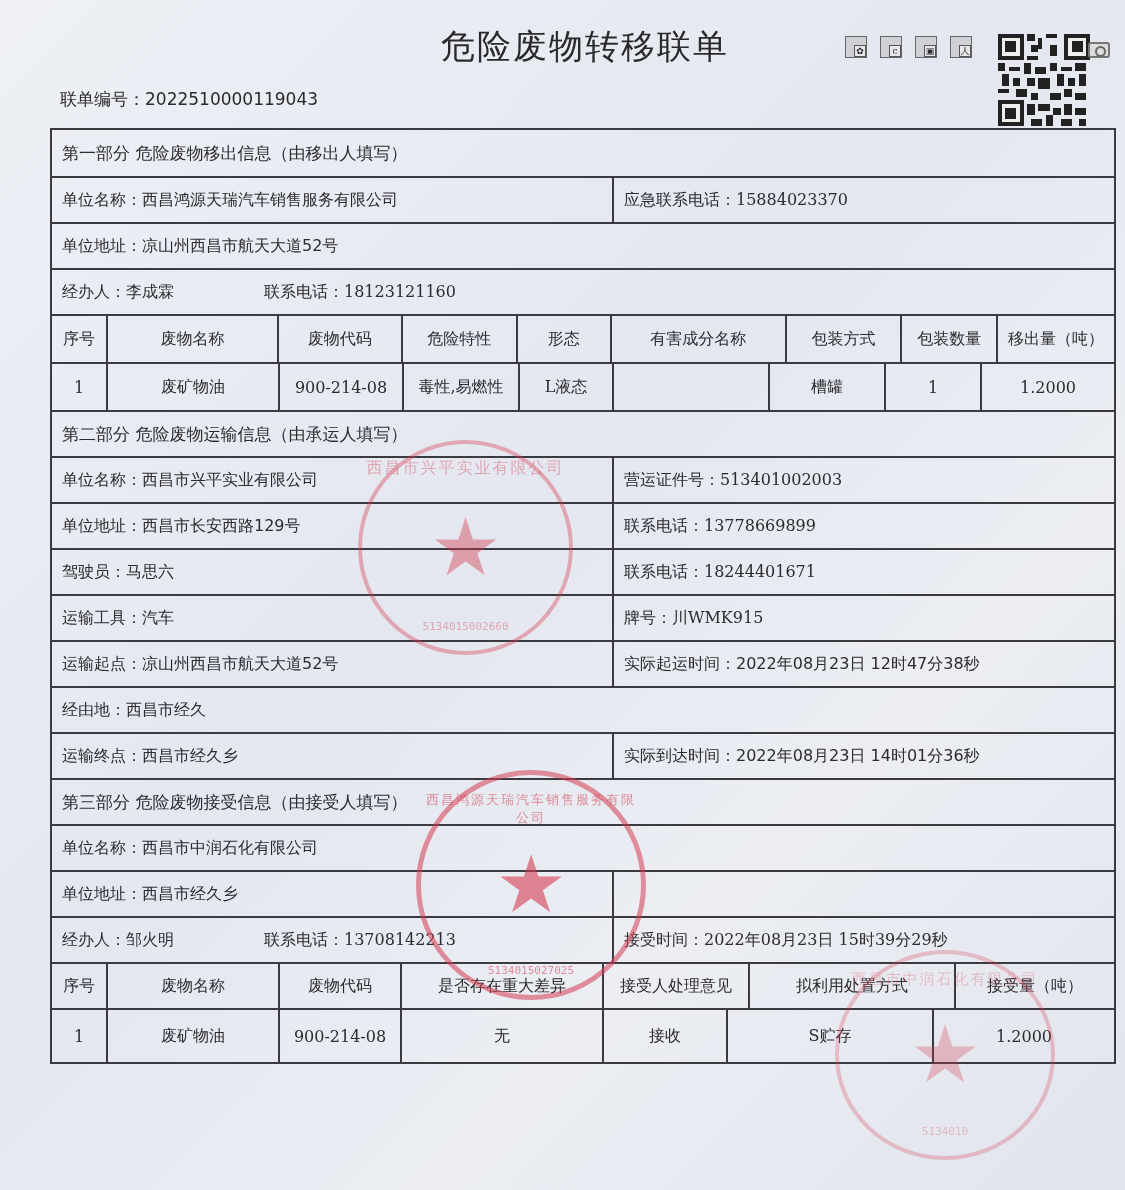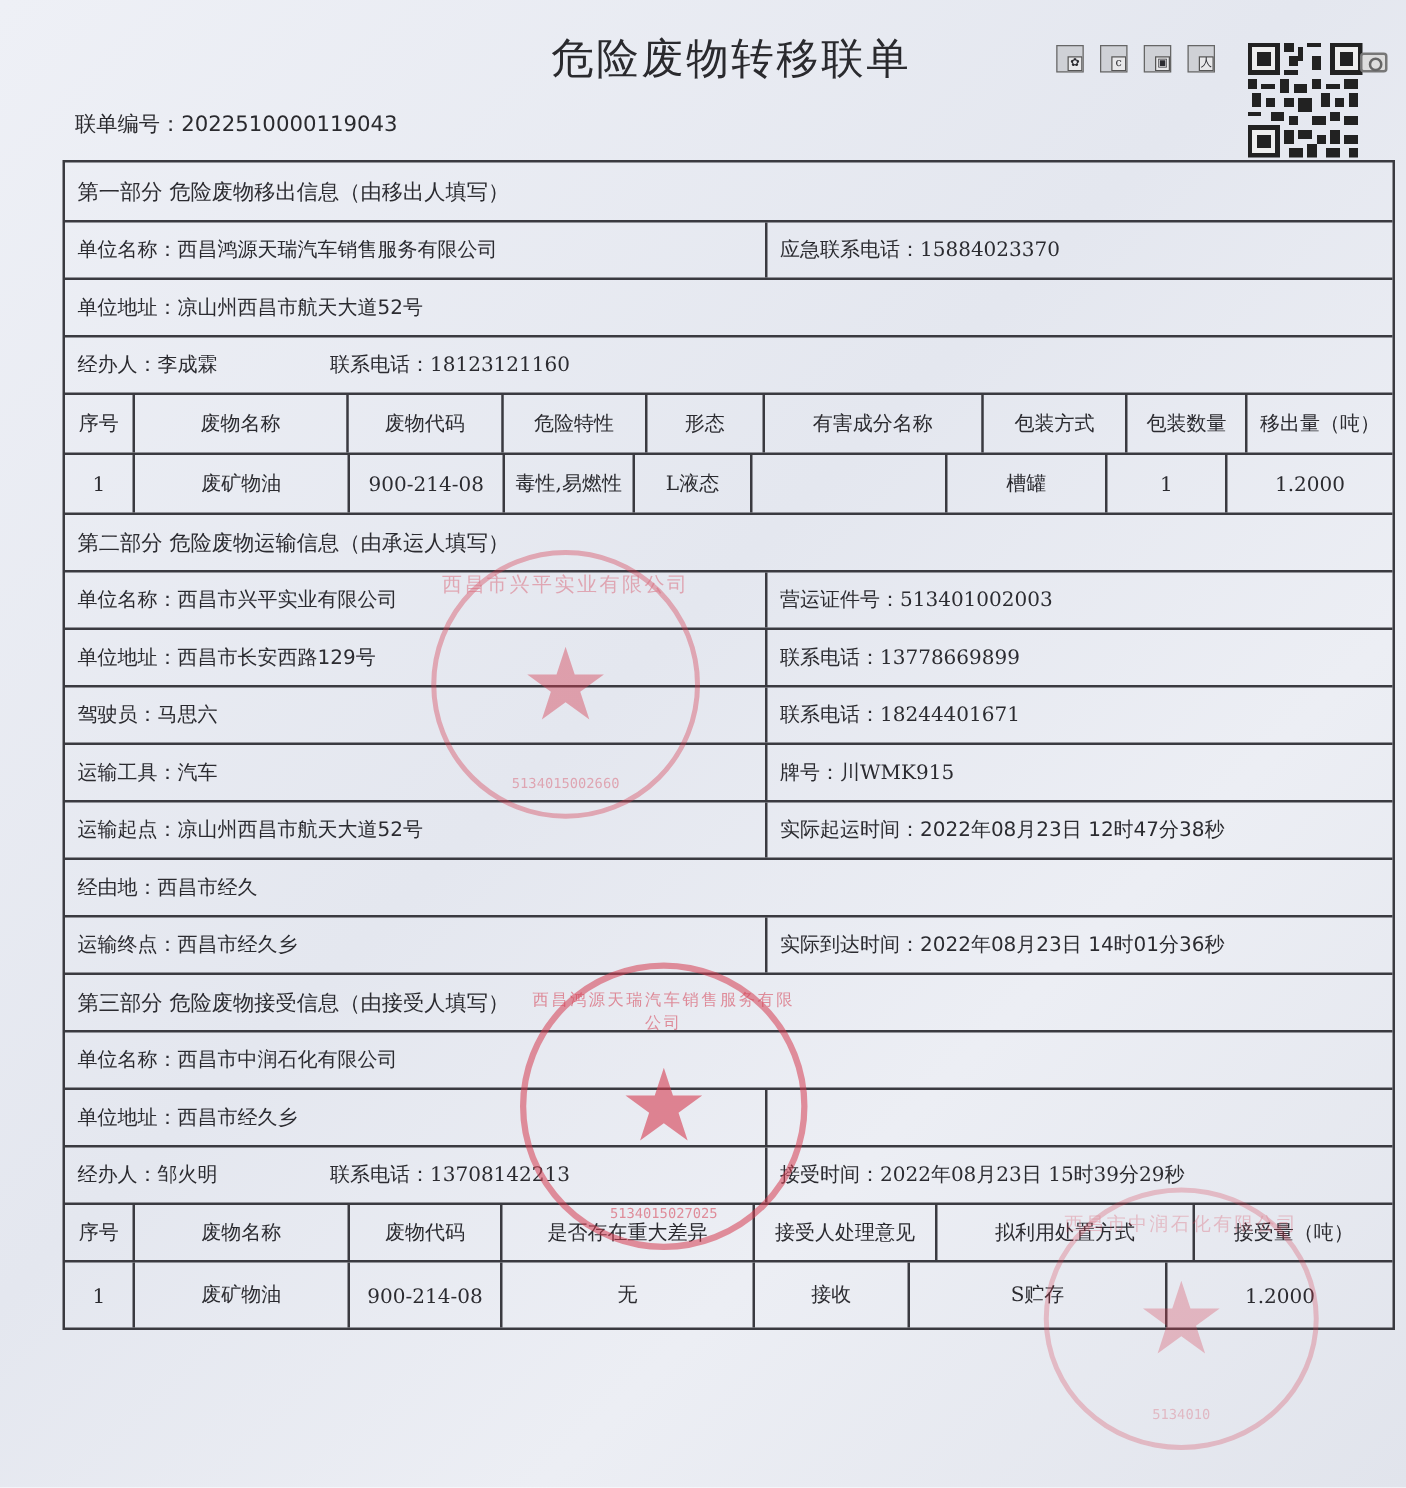--- a/index.html
+++ b/index.html
@@ -164,24 +164,24 @@
     <div class="cell center" style="width:94px">形态</div>
     <div class="cell center" style="width:176px">有害成分名称</div>
     <div class="cell center" style="width:116px">包装方式</div>
     <div class="cell center" style="width:96px">包装数量</div>
     <div class="cell center" style="flex:1">移出量（吨）</div>
   </div>
   <div class="row" style="min-height:48px">
     <div class="cell center" style="width:56px">1</div>
     <div class="cell center" style="width:172px">废矿物油</div>
     <div class="cell center" style="width:124px">900-214-08</div>
-    <div class="cell center" style="width:104px;padding:0 16px">毒性,易燃性</div>
+    <div class="cell center" style="width:116px;padding:0 16px">毒性,易燃性</div>
     <div class="cell center" style="width:94px">L液态</div>
     <div class="cell center" style="width:156px"></div>
-    <div class="cell center" style="width:128px">槽罐</div>
+    <div class="cell center" style="width:116px">槽罐</div>
     <div class="cell center" style="width:96px">1</div>
     <div class="cell center" style="flex:1">1.2000</div>
   </div>
 
   <div class="row">
     <div class="cell section-head">第二部分  危险废物运输信息（由承运人填写）</div>
   </div>
   <div class="row">
     <div class="cell left-col sans">单位名称：西昌市兴平实业有限公司</div>
     <div class="cell right-col">营运证件号：513401002003</div>
@@ -241,21 +241,21 @@
     <div class="cell center" style="width:56px">1</div>
     <div class="cell center" style="width:172px">废矿物油</div>
     <div class="cell center" style="width:122px">900-214-08</div>
     <div class="cell center" style="width:202px">无</div>
     <div class="cell center" style="width:124px">接收</div>
     <div class="cell center" style="width:206px">S贮存</div>
     <div class="cell center" style="flex:1">1.2000</div>
   </div>
 </div>
 
-<div class="stamp" style="left:345px;top:440px;width:215px;height:215px;opacity:0.7">
+<div class="stamp" style="left:358px;top:440px;width:215px;height:215px;opacity:0.7">
   <div class="ring-text" style="font-size:16px;top:14px">西昌市兴平实业有限公司</div>
   <div class="star">★</div>
   <div class="code">5134015002660</div>
 </div>
 <div class="stamp" style="left:416px;top:770px;width:230px;height:230px;border-width:5px">
   <div class="ring-text" style="font-size:13px;top:16px">西昌鸿源天瑞汽车销售服务有限公司</div>
   <div class="star">★</div>
   <div class="code">5134015027025</div>
 </div>
 <div class="stamp" style="left:835px;top:950px;width:220px;height:210px;opacity:0.5">

